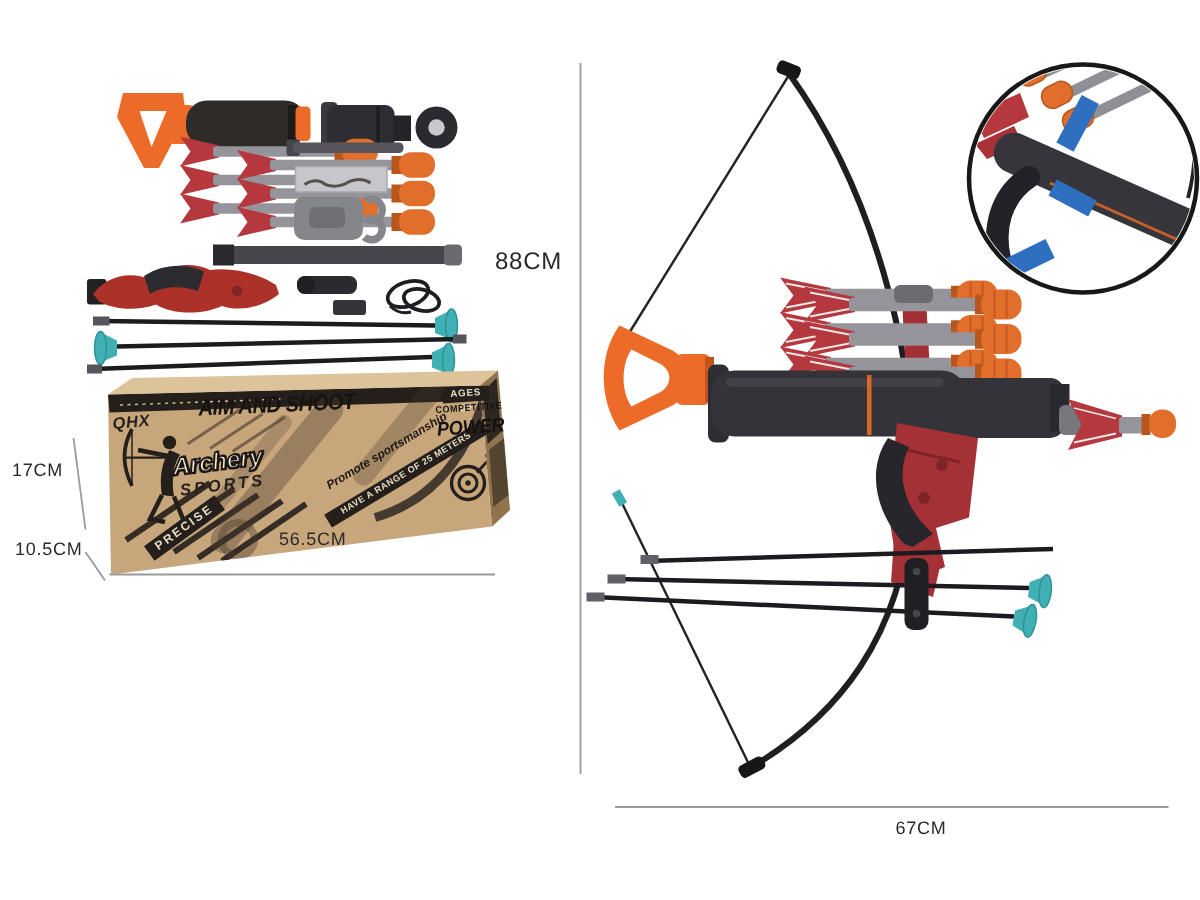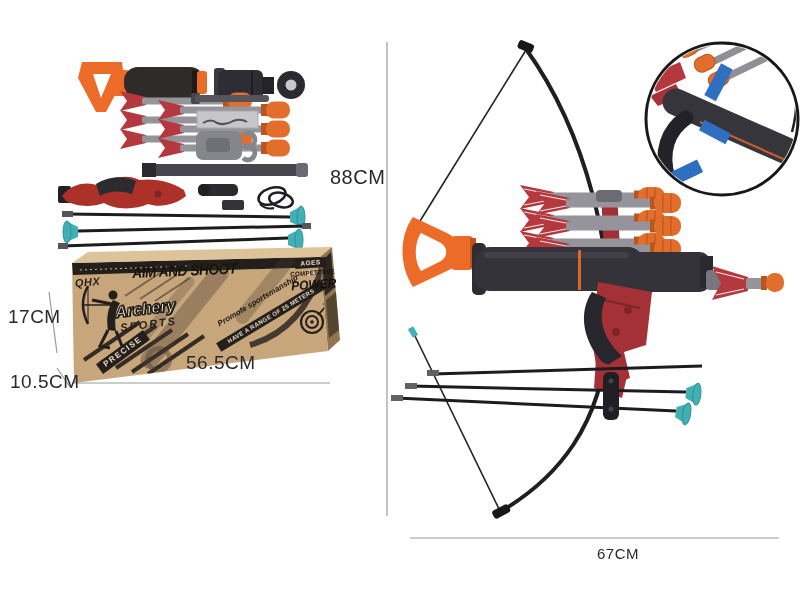--- a/index.html
+++ b/index.html
@@ -4,21 +4,21 @@
 <style>
   :root{
     --orange:#ec6b28; --dart_tip:#e26e2c; --fin_red:#b5383e; --teal:#41b0b5;
     --shaft_gray:#94949a; --body_dark:#34333a; --box_tan:#c8a67c;
     --box_print:#241f1b; --box_cream:#e7dbc6; --inset_blue:#2f6fc0; --line_gray:#9a9a9a;
   }
   html,body{margin:0;padding:0;background:#fff;}
   .canvas{position:relative;width:800px;height:600px;background:#fff;overflow:hidden;
           font-family:"Liberation Sans",sans-serif;}
   .canvas svg{position:absolute;left:0;top:0;}
-  .dim-label{position:absolute;color:#2a2a2a;font-size:19px;letter-spacing:.5px;}
+  .dim-label{position:absolute;color:#2a2a2a;font-size:12px;letter-spacing:.5px;}
   .fill-orange{fill:var(--orange);} .fill-tip{fill:var(--dart_tip);} .fill-red{fill:var(--fin_red);}
   .fill-teal{fill:var(--teal);} .fill-gray{fill:var(--shaft_gray);}
   .boxtext{position:absolute;color:var(--box_print);line-height:1;}
   .qhx{font-size:11px;font-weight:900;font-style:italic;transform:rotate(-5deg);letter-spacing:.5px;}
   .headline{font-size:15px;font-weight:900;font-style:italic;letter-spacing:-.4px;
             transform:rotate(-2.5deg) scaleX(.9);transform-origin:left top;white-space:nowrap;color:#171310;}
   .archery{font-size:16px;font-weight:900;font-style:italic;color:#f2e9d8;
            -webkit-text-stroke:1.1px #1d1814;text-shadow:1px 1px 0 #1d1814,-1px 1px 0 #1d1814,1px -1px 0 #1d1814;
            transform:rotate(-7deg);white-space:nowrap;}
   .sports{font-size:11px;font-weight:900;font-style:italic;letter-spacing:2px;transform:rotate(-7deg);white-space:nowrap;}
@@ -296,24 +296,24 @@
       <line x1="676" y1="102" x2="798" y2="156" stroke="#36353c" stroke-width="27" stroke-linecap="round"></line>
       <line x1="700" y1="122" x2="790" y2="162" stroke="var(--orange)" stroke-width="2" opacity=".8"></line>
       <rect x="700" y="126" width="30" height="12" transform="rotate(28 715 132)" fill="var(--inset_blue)"></rect>
       <path d="M686,118 C668,130 660,152 668,178" stroke="#232228" stroke-width="15" fill="none" stroke-linecap="round"></path>
       <rect x="664" y="167" width="38" height="14" transform="rotate(-26 683 174)" fill="var(--inset_blue)"></rect>
     </g>
   </g>
 </svg>
 
 <div class="dim-label" style="left:8px;top:306px">17CM</div>
-<div class="dim-label" style="left:10px;top:371px">10.5CM</div>
+<div class="dim-label" style="left:10px;top:359px">10.5CM</div>
 <div class="dim-label" style="left:186px;top:352px">56.5CM</div>
-<div class="dim-label" style="left:330px;top:166px;font-size:20px">88CM</div>
-<div class="dim-label" style="left:597px;top:545px;font-size:15px">67CM</div>
+<div class="dim-label" style="left:330px;top:166px;font-size:16px">88CM</div>
+<div class="dim-label" style="left:597px;top:545px;font-size:12px">67CM</div>
 
 <div class="boxtext qhx" style="left:75px;top:277px">QHX</div>
 <div class="boxtext headline" style="left:132px;top:265px">AIM AND SHOOT</div>
 <div class="boxtext archery" style="left:115px;top:301px">Archery</div>
 <div class="boxtext sports" style="left:120px;top:319px">SPORTS</div>
 <div class="boxtext ribbon" style="left:94px;top:346px;width:58px;height:12px;line-height:12px">PRECISE</div>
 <div class="boxtext tagline" style="left:212px;top:297px">Promote sportsmanship</div>
 <div class="boxtext banner" style="left:210px;top:311px;width:122px;height:10px;line-height:10px">HAVE A RANGE OF 25 METERS</div>
 <div class="boxtext agebadge" style="left:295px;top:258px;width:31px;height:10px;line-height:10px">AGES 8+</div>
 <div class="boxtext powerblk" style="left:289px;top:270px;width:48px">

